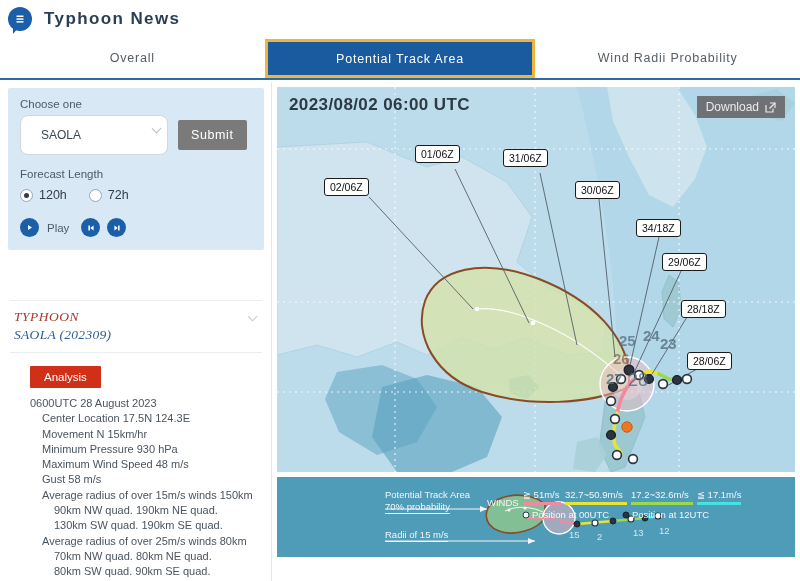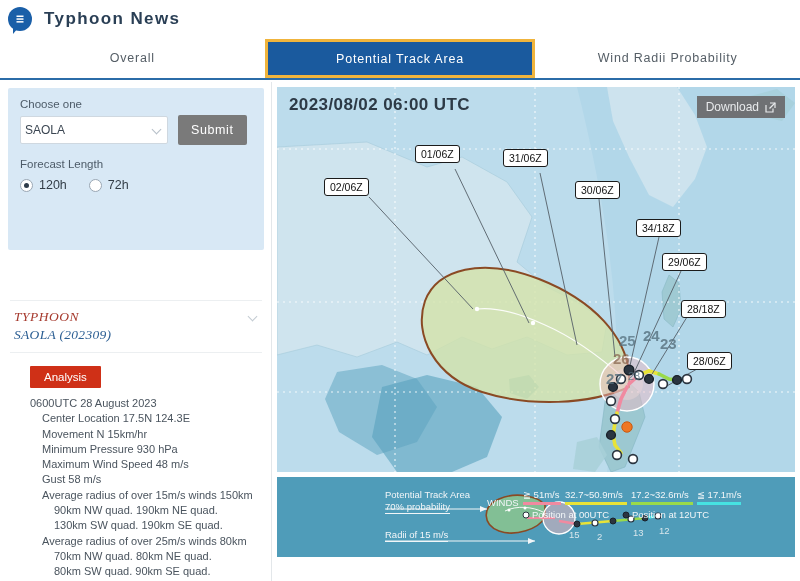--- a/index.html
+++ b/index.html
@@ -99,26 +99,26 @@
     font-size: 11.5px;
     color: #4d5b68;
     margin-bottom: 5px;
   }
   .row-select {
     display: flex;
     align-items: center;
     gap: 10px;
   }
   .select-box {
-    width: 148px; height: 28px;
+    width: 148px; height: 40px;
     background: #ffffff;
     border: 1px solid #cfd8e0;
-    border-radius: 2px;
+    border-radius: 8px;
     display: flex; align-items: center;
-    padding: 0 4px;
+    padding: 0 20px;
     font-size: 12px;
     color: #3b4652;
     position: relative;
     cursor: pointer;
   }
   .select-box .chev {
     position: absolute; right: 7px; top: 9px;
     width: 7px; height: 7px;
     border-left: 1.3px solid #b6bfc8;
     border-bottom: 1.3px solid #b6bfc8;
@@ -340,20 +340,40 @@
         <label class="radio-item">
           <span class="radio on"></span>
           <span class="radio-text">120h</span>
         </label>
         <label class="radio-item">
           <span class="radio"></span>
           <span class="radio-text">72h</span>
         </label>
       </div>
 
+      <div class="play-row">
+        <span class="circ-btn">
+          <svg width="9" height="9" viewBox="0 0 9 9" aria-hidden="true">
+            <polygon points="3,2 7,4.5 3,7" fill="#ffffff"></polygon>
+          </svg>
+        </span>
+        <span class="play-text">Play</span>
+        <span class="circ-btn">
+          <svg width="10" height="10" viewBox="0 0 10 10" aria-hidden="true">
+            <rect x="2.4" y="2.5" width="1.5" height="5" fill="#ffffff"></rect>
+            <polygon points="7.6,2.5 7.6,7.5 4.2,5" fill="#ffffff"></polygon>
+          </svg>
+        </span>
+        <span class="circ-btn">
+          <svg width="10" height="10" viewBox="0 0 10 10" aria-hidden="true">
+            <rect x="6.1" y="2.5" width="1.5" height="5" fill="#ffffff"></rect>
+            <polygon points="2.4,2.5 2.4,7.5 5.8,5" fill="#ffffff"></polygon>
+          </svg>
+        </span>
+      </div>
     </div>
 
     <div class="typhoon-head">
       <div class="typhoon-kind">TYPHOON</div>
       <div class="typhoon-name">SAOLA (202309)</div>
       <span class="typhoon-chev"></span>
     </div>
 
     <button class="analysis-btn">Analysis</button>
 
@@ -477,21 +497,21 @@
       <div class="label-box" style="left:359px;top:132px;">34/18Z</div>
       <div class="label-box" style="left:385px;top:166px;">29/06Z</div>
       <div class="label-box" style="left:404px;top:213px;">28/18Z</div>
       <div class="label-box" style="left:410px;top:265px;">28/06Z</div>
 
       <div style="position:absolute;left:383px;top:248px;font-size:15px;color:#5d7684;font-weight:bold;opacity:.85;">23</div>
       <div style="position:absolute;left:366px;top:240px;font-size:15px;color:#55707e;font-weight:bold;opacity:.8;">24</div>
       <div style="position:absolute;left:342px;top:245px;font-size:15px;color:#55707e;font-weight:bold;opacity:.75;">25</div>
       <div style="position:absolute;left:336px;top:263px;font-size:15px;color:#8a6a52;font-weight:bold;opacity:.75;">26</div>
       <div style="position:absolute;left:329px;top:283px;font-size:15px;color:#55707e;font-weight:bold;opacity:.8;">27</div>
-      <div style="position:absolute;left:351px;top:283px;font-size:11px;color:#55707e;font-weight:normal;opacity:.8;">28</div>
+      <div style="position:absolute;left:351px;top:283px;font-size:18px;color:#55707e;font-weight:normal;opacity:.8;">28</div>
     </div>
 
     <div class="legend">
       <svg width="100%" height="100%" viewBox="0 0 518 80" preserveAspectRatio="none" style="position:absolute;top:0;left:0;">
 
         <path d="M268,28 C262,20 240,14 222,22 C204,30 206,48 222,54
                  C238,60 262,52 268,40 Z" fill="#8fc88c" fill-opacity="0.8" stroke="#8a4a24" stroke-width="1.6"></path>
         <path d="M266,35 C256,30 240,28 228,34" stroke="#ffffff" stroke-width="1" fill="none" opacity="0.9"></path>
         <circle cx="232" cy="33" r="1.5" fill="#ffffff"></circle>
         <circle cx="248" cy="31" r="1.5" fill="#ffffff"></circle>

